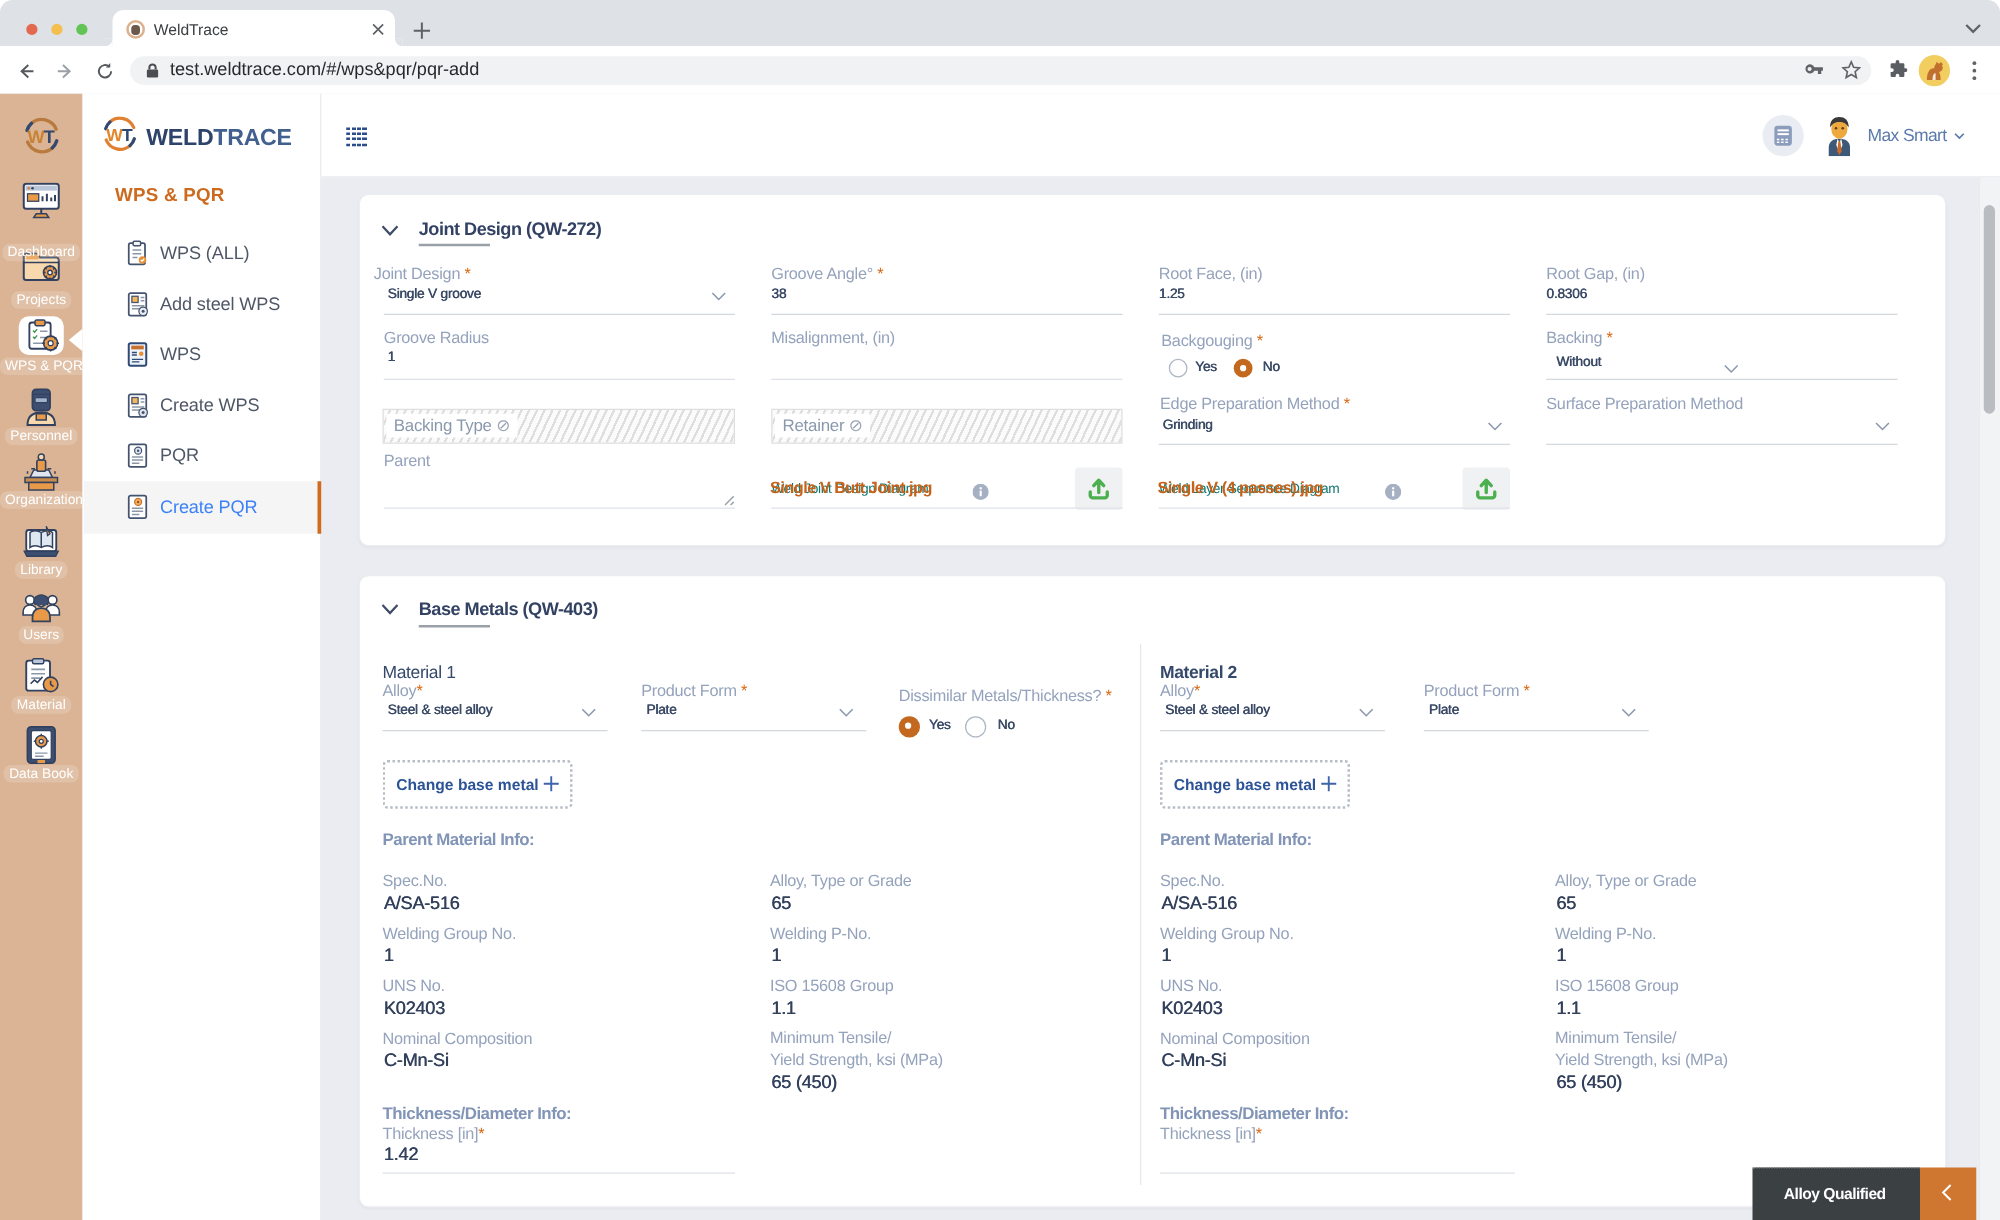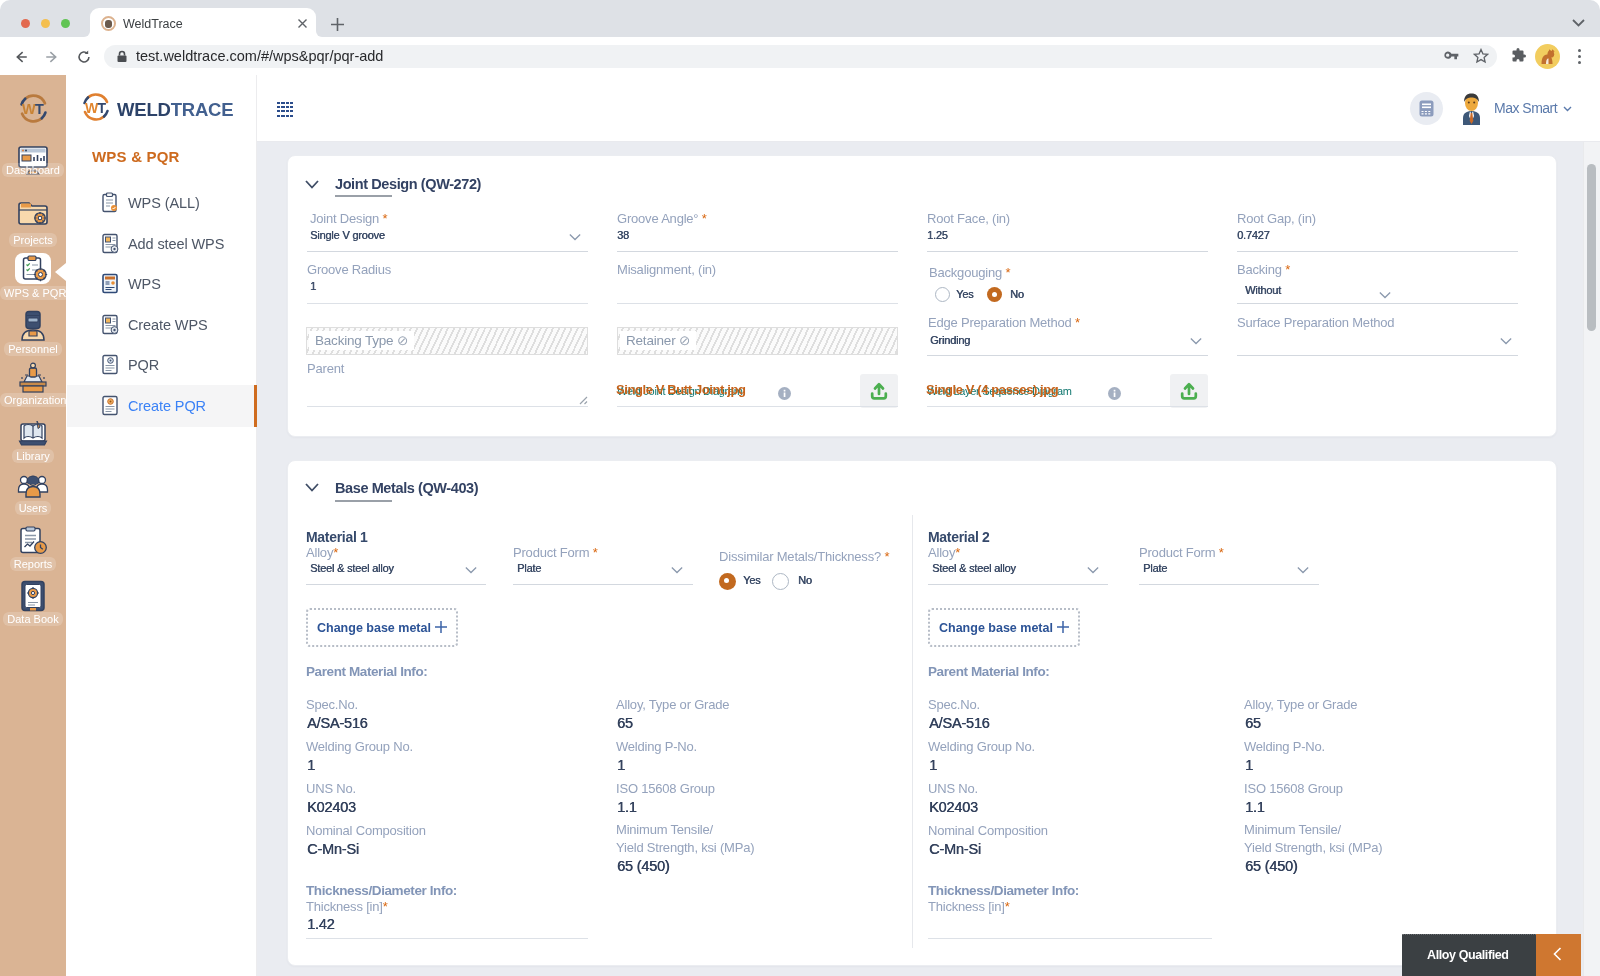--- a/index.html
+++ b/index.html
@@ -209,28 +209,28 @@
 <svg class="abs" style="left:20px;top:580px" width="26" height="32" viewBox="0 0 26 32">
 <rect x="2" y="1.5" width="22" height="29" rx="3" fill="#3d4f70" stroke="#32415f" stroke-width="1.5"></rect>
 <rect x="5" y="4.5" width="16" height="23" rx="1.5" fill="#fff" stroke="#32415f" stroke-width="1"></rect>
 <circle cx="13" cy="13" r="4.6" fill="#e89a48" stroke="#32415f" stroke-width="1.2"></circle>
 <circle cx="13" cy="13" r="1.6" fill="#fff" stroke="#32415f" stroke-width="1"></circle>
 <path d="M13 7 v1.8 M13 17.2 v1.8 M7 13 h1.8 M17.2 13 h1.8" stroke="#32415f" stroke-width="1.1"></path>
 <path d="M8 22.5 h10 M8 25 h7" stroke="#8a97a8" stroke-width="1.1"></path>
 <rect x="10" y="28" width="6" height="2.5" fill="#e89a48"></rect>
 </svg>
 
-<div class="slabel" style="top:164px"><span>Dashboard</span></div>
+<div class="slabel" style="top:196px"><span>Dashboard</span></div>
 <div class="slabel" style="top:234px"><span>Projects</span></div>
 <div class="slabel" style="top:286.5px"><span>WPS &amp; PQR</span></div>
 <div class="slabel" style="top:342.5px"><span>Personnel</span></div>
 <div class="slabel" style="top:394px"><span>Organization</span></div>
 <div class="slabel" style="top:449.5px"><span>Library</span></div>
 <div class="slabel" style="top:502px"><span>Users</span></div>
-<div class="slabel" style="top:558px"><span>Reports</span></div>
+<div class="slabel" style="top:558px"><span>Material</span></div>
 <div class="slabel" style="top:613px"><span>Data Book</span></div>
 
 <div class="abs" style="left:66px;top:75px;width:191px;height:901px;background:#fff;border-right:1px solid #ececee"></div>
 
 <div class="abs" style="left:55px;top:263px;width:0;height:0;border-top:9px solid transparent;border-bottom:9px solid transparent;border-right:11px solid #fff"></div>
 
 <svg class="abs" style="left:82px;top:93px" width="28" height="28" viewBox="0 0 28 28">
 <path d="M25 9 A12 12 0 0 0 6 4.5" stroke="#e08030" stroke-width="2.6" fill="none" stroke-linecap="round"></path>
 <path d="M6 4.5 A12 12 0 0 0 2.5 10" stroke="#33486e" stroke-width="2.6" fill="none" stroke-linecap="round"></path>
 <path d="M3 19 A12 12 0 0 0 22 23.5" stroke="#e08030" stroke-width="2.6" fill="none" stroke-linecap="round"></path>
@@ -291,32 +291,32 @@
 <div class="mitem" style="top:398px;color:#3b82f6">Create PQR</div>
 
 <div class="card" style="top:155px;height:282px"></div>
 
 <svg class="abs" style="left:305px;top:180px" width="14" height="9" viewBox="0 0 14 9">
     <path d="M1 1 L7 7.5 L13 1" stroke="#3f4d66" stroke-width="1.8" fill="none"></path>
   </svg>
 <div class="sechead" style="left:335px;top:176px">Joint Design (QW-272)</div>
 <div class="abs" style="left:335px;top:195px;width:57px;height:2px;background:#9aa0a8"></div>
 
-<div class="lbl" style="left:310px;top:211px">Joint Design <span class="req">*</span></div>
+<div class="lbl" style="left:299px;top:211px">Joint Design <span class="req">*</span></div>
 <div class="lbl" style="left:617px;top:211px">Groove Angle° <span class="req">*</span></div>
 <div class="lbl" style="left:927px;top:211px">Root Face, (in)</div>
 <div class="lbl" style="left:1237px;top:211px">Root Gap, (in)</div>
 
 <div class="val" style="left:310px;top:229px">Single V groove</div>
 <svg class="selchev" style="left:569px;top:233px" width="14" height="8" viewBox="0 0 14 8">
     <path d="M1 1 L7 7 L13 1" stroke="#8b99ad" stroke-width="1.5" fill="none"></path>
   </svg>
 <div class="val" style="left:617px;top:229px">38</div>
 <div class="val" style="left:927px;top:229px">1.25</div>
-<div class="val" style="left:1237px;top:229px">0.7427</div>
+<div class="val" style="left:1237px;top:229px">0.8306</div>
 <div class="ul" style="left:307px;top:251px;width:281px"></div>
 <div class="ul" style="left:617px;top:251px;width:281px"></div>
 <div class="ul" style="left:927px;top:251px;width:281px"></div>
 <div class="ul" style="left:1237px;top:251px;width:281px"></div>
 
 <div class="lbl" style="left:307px;top:262px">Groove Radius</div>
 <div class="lbl" style="left:617px;top:262px">Misalignment, (in)</div>
 <div class="lbl" style="left:929px;top:265px">Backgouging <span class="req">*</span></div>
 <div class="lbl" style="left:1237px;top:262px">Backing <span class="req">*</span></div>
 <div class="val" style="left:310px;top:280px">1</div>
@@ -382,21 +382,21 @@
   </svg>
 <div class="ul" style="left:927px;top:406px;width:281px;border-color:#dde1e7"></div>
 <div class="card" style="top:460px;height:506px"></div>
 <svg class="abs" style="left:305px;top:483px" width="14" height="9" viewBox="0 0 14 9">
     <path d="M1 1 L7 7.5 L13 1" stroke="#3f4d66" stroke-width="1.8" fill="none"></path>
   </svg>
 <div class="sechead" style="left:335px;top:480px">Base Metals (QW-403)</div>
 <div class="abs" style="left:335px;top:500px;width:57px;height:2px;background:#9aa0a8"></div>
 <div class="abs" style="left:912px;top:515px;width:1px;height:433px;background:#e6e8ec"></div>
 
-<div class="abs" style="left:306px;top:529px;font-size:14px;letter-spacing:-0.3px;font-weight:bold;color:#35496b">Material 1</div>
+<div class="abs" style="left:306px;top:529px;font-size:14px;letter-spacing:-0.3px;font-weight:normal;color:#35496b">Material 1</div>
 <div class="lbl" style="left:306px;top:545px">Alloy<span class="req">*</span></div>
 <div class="val" style="left:310px;top:562px">Steel &amp; steel alloy</div>
 <svg class="selchev" style="left:465px;top:566px" width="14" height="8" viewBox="0 0 14 8">
     <path d="M1 1 L7 7 L13 1" stroke="#8b99ad" stroke-width="1.5" fill="none"></path>
   </svg>
 <div class="ul" style="left:306px;top:584px;width:180px"></div>
 <div class="lbl" style="left:513px;top:545px">Product Form <span class="req">*</span></div>
 <div class="val" style="left:517px;top:562px">Plate</div>
 <svg class="selchev" style="left:671px;top:566px" width="14" height="8" viewBox="0 0 14 8">
     <path d="M1 1 L7 7 L13 1" stroke="#8b99ad" stroke-width="1.5" fill="none"></path>

